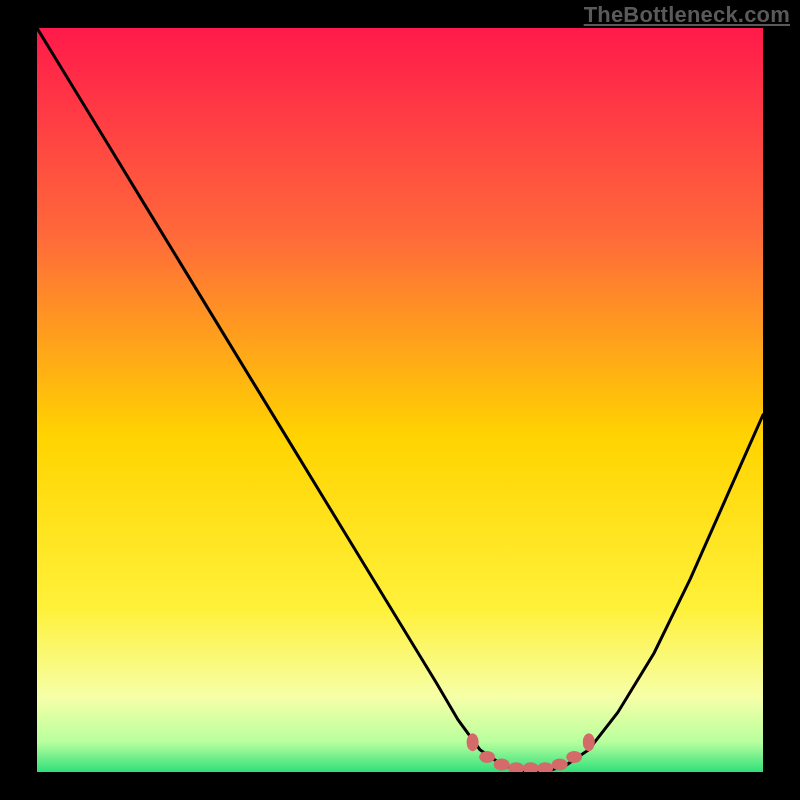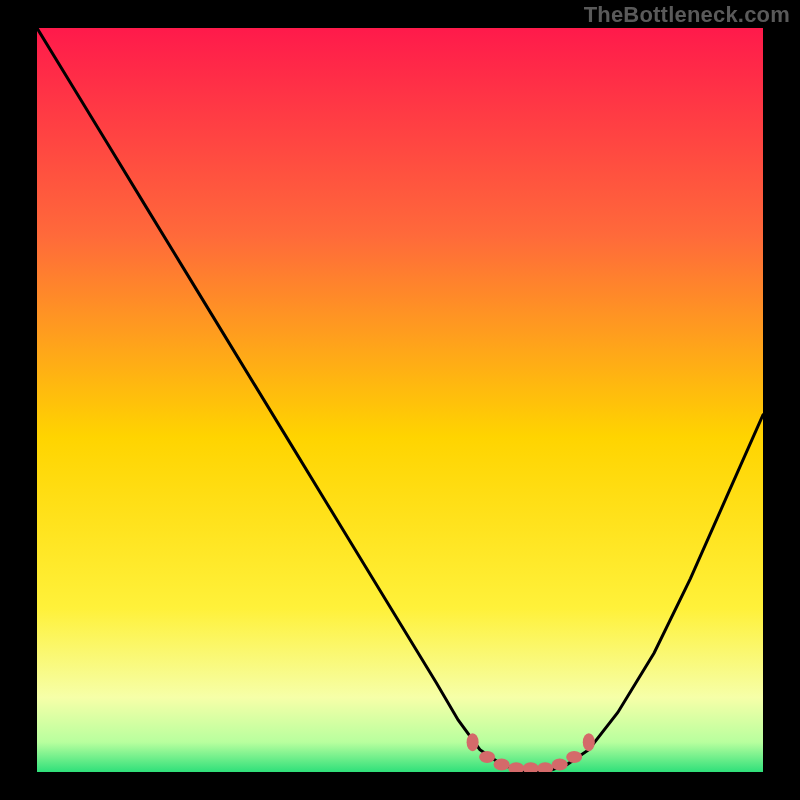--- a/index.html
+++ b/index.html
@@ -19,20 +19,21 @@
   }
   .watermark {
     position: absolute;
     top: 2px;
     right: 10px;
     color: #5a5a5a;
     font-size: 22px;
     font-weight: 600;
     letter-spacing: 0.2px;
     z-index: 10;
+    text-decoration: underline;
   }
   .plot {
     position: absolute;
     left: 37px;
     top: 28px;
     width: 726px;
     height: 744px;
   }
   .plot svg {
     display: block;

